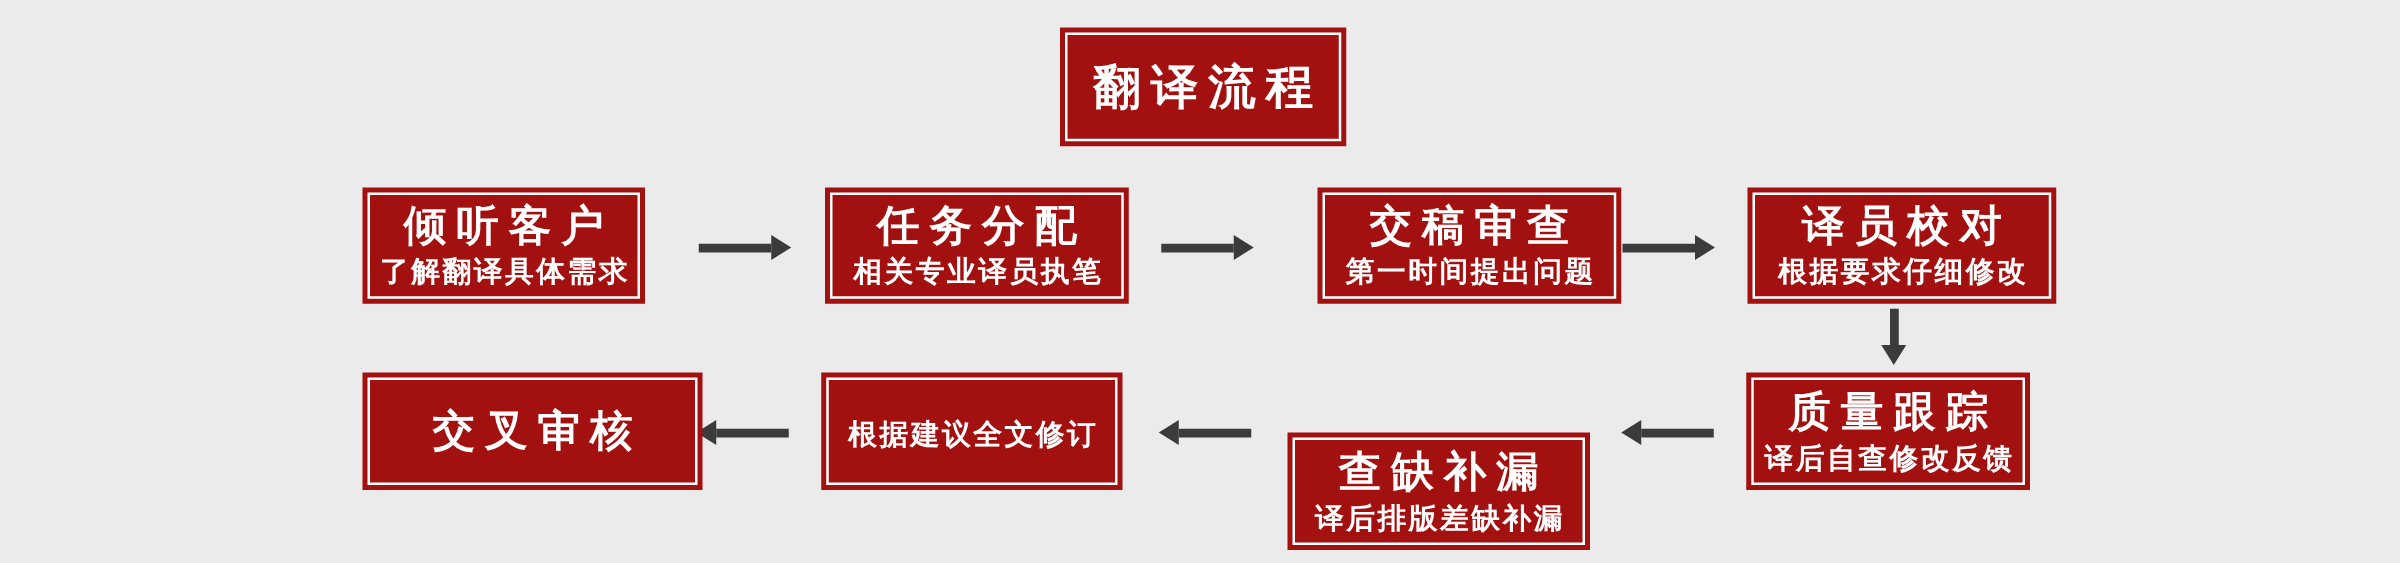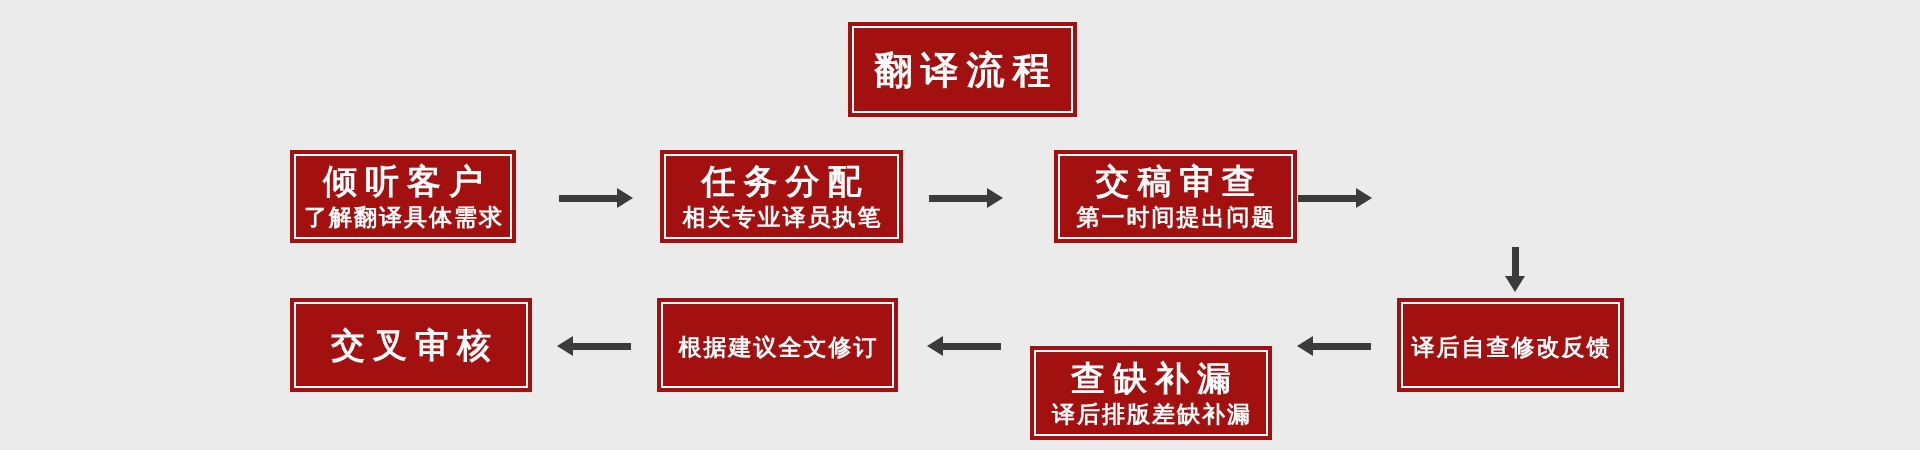--- a/index.html
+++ b/index.html
@@ -54,21 +54,21 @@
   }
   
   .t  {left:848px; top:22px;  width:229px;height:95px;}
   .b1 {left:290px; top:150px; width:226px;height:93px;text-align:center;}
   .b2 {left:660px; top:150px; width:243px;height:93px;}
   .b3 {left:1030px;top:150px; width:243px;height:93px;margin-left:24px;}
   .b4 {left:1398px;top:150px; width:247px;height:93px;}
   .b5 {left:1397px;top:298px; width:227px;height:94px;}
   .b6 {left:1030px;top:298px; width:242px;height:94px;margin-top:48px;}
   .b7 {left:657px; top:298px; width:241px;height:94px;}
-  .b8 {left:290px; top:298px; width:242px;height:94px;}
+  .b8 {left:290px; top:298px; width:272px;height:94px;}
   
   .arrow-h{
     position:absolute;
     display:flex;align-items:center;
     width:74px;height:20px;
   }
   .arrow-h .shaft{width:58px;height:7px;background:var(--arrow);}
   .arrow-h .head-right{
     width:0;height:0;
     border-top:10px solid transparent;
@@ -133,27 +133,32 @@
   <div class="box b3">
     <div class="heading">交稿审查</div>
     <div class="subtitle">第一时间提出问题</div>
   </div>
 
   <div class="arrow-h ar3">
     <div class="shaft"></div>
     <div class="head-right"></div>
   </div>
 
+  <div class="box b4">
+    <div class="heading">译员校对</div>
+    <div class="subtitle">根据要求仔细修改</div>
+  </div>
 
   <div class="arrow-v">
     <div class="vshaft"></div>
     <div class="head-down"></div>
   </div>
 
   <div class="box b5">
+    <div class="heading">质量跟踪</div>
     <div class="subtitle">译后自查修改反馈</div>
   </div>
 
   <div class="arrow-h al1">
     <div class="head-left"></div>
     <div class="shaft"></div>
   </div>
 
   <div class="box b6">
     <div class="heading">查缺补漏</div>

